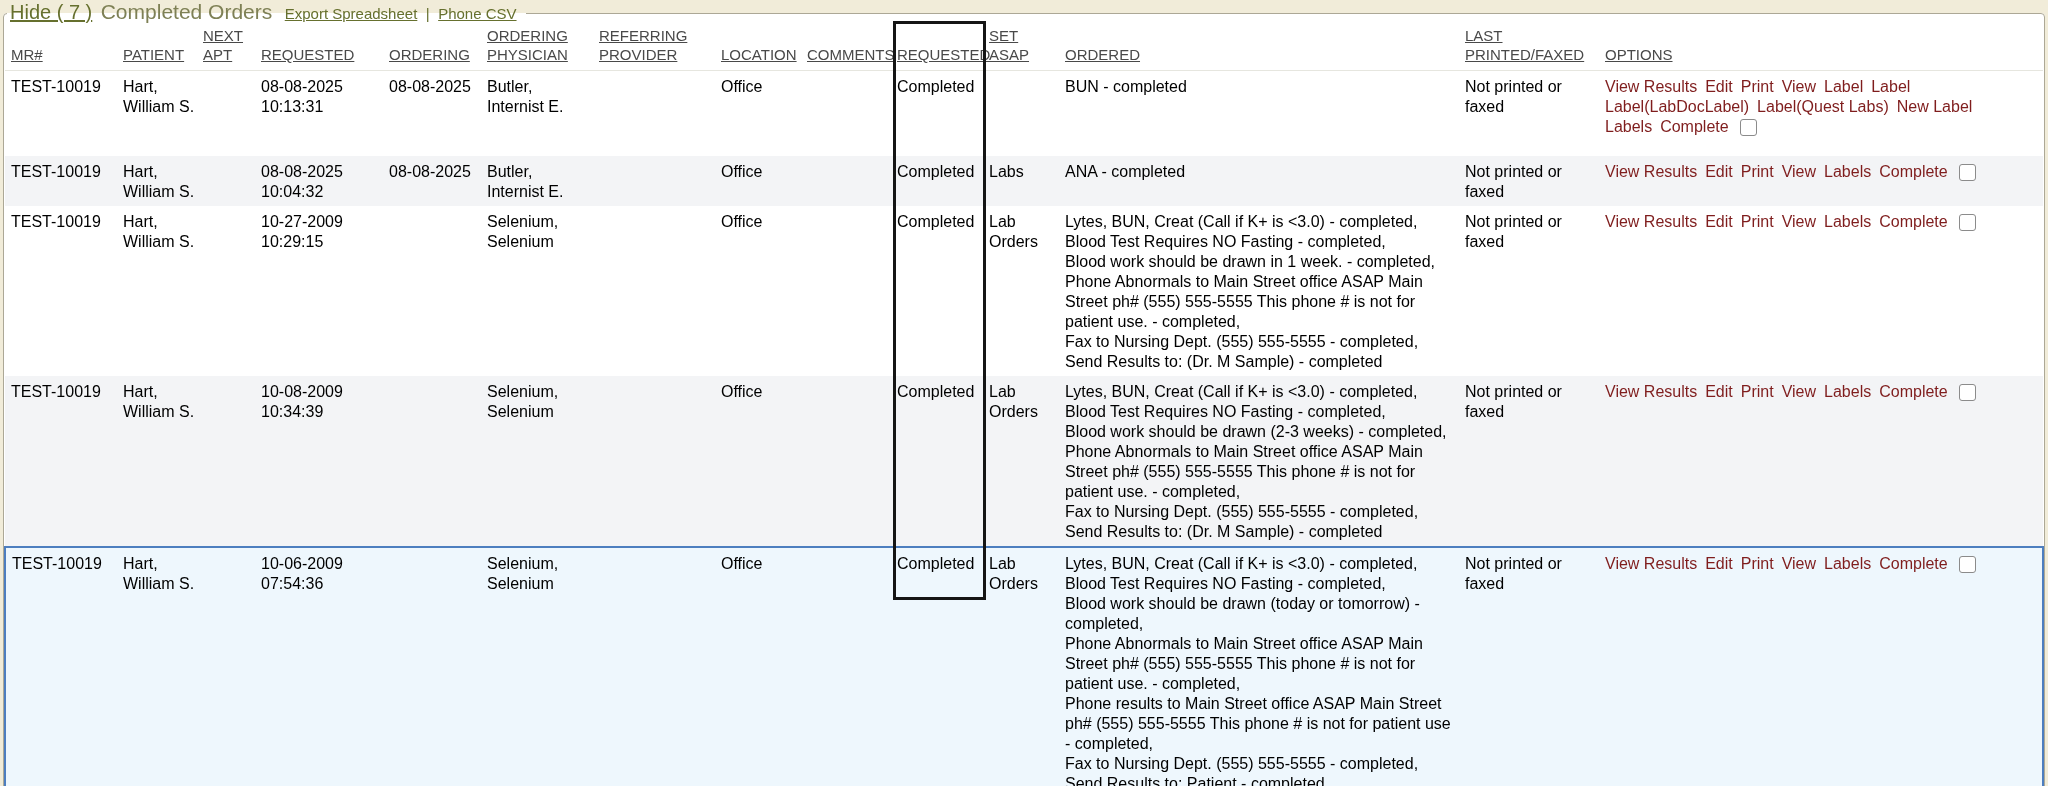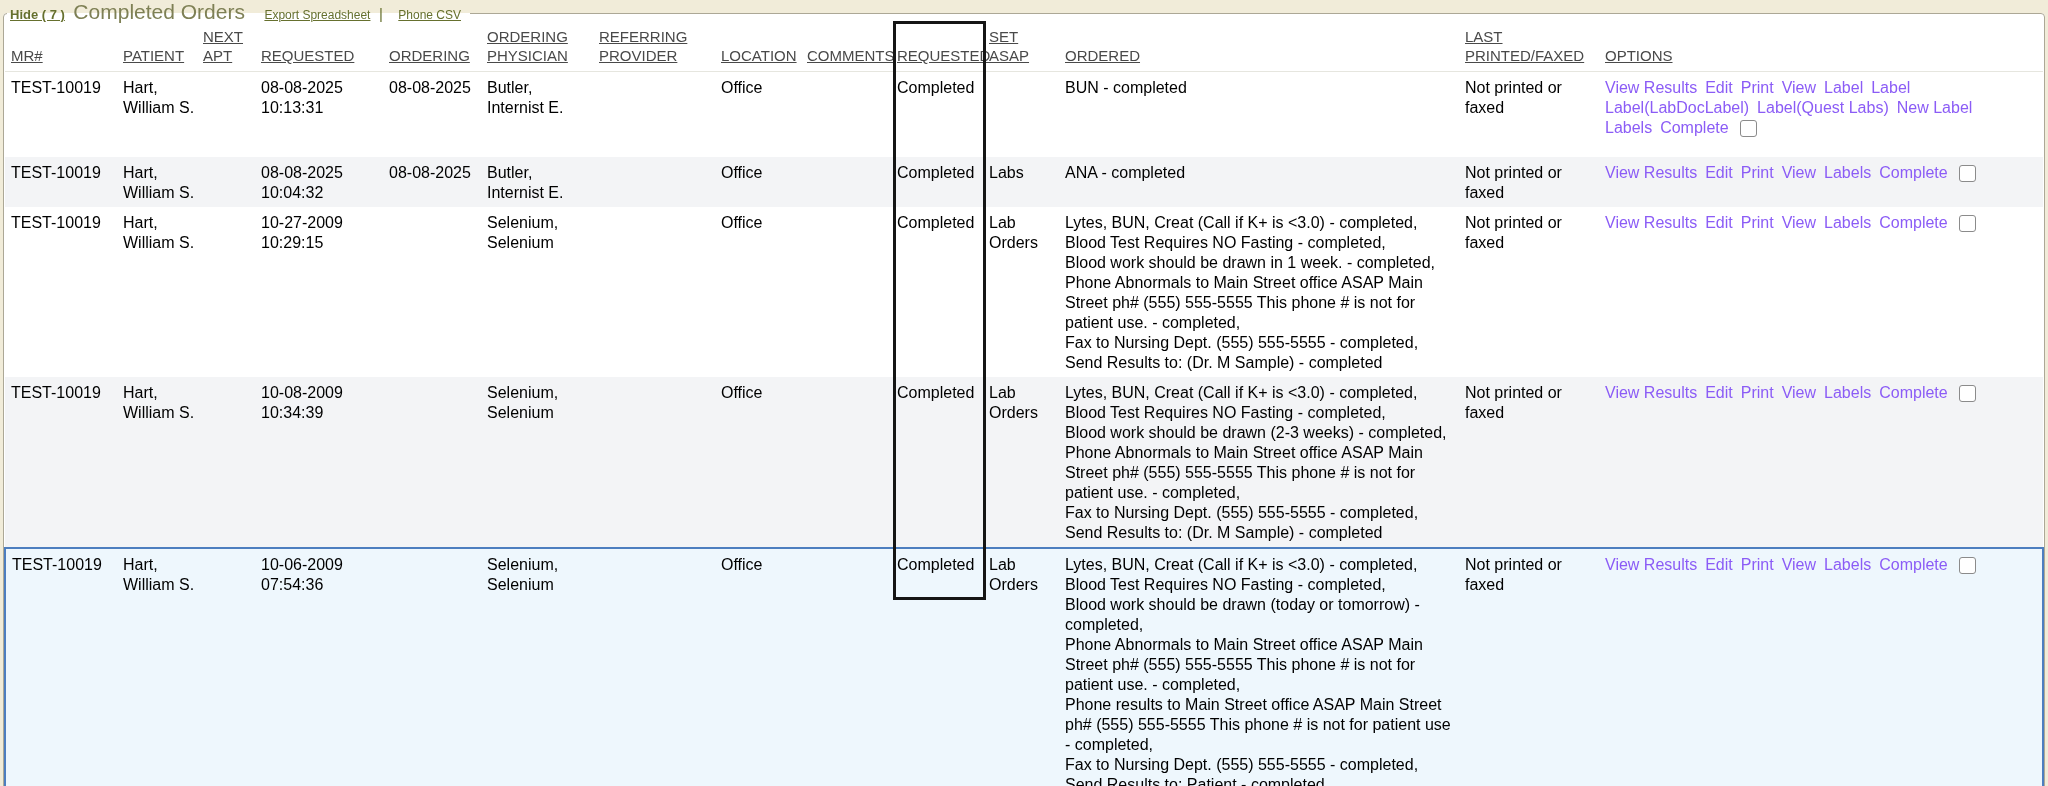--- a/index.html
+++ b/index.html
@@ -8,37 +8,37 @@
     background:var(--page-bg,#f1ecd9);
     font-family:"Liberation Sans",sans-serif;
     font-size:16px;line-height:20px;color:#000;
   }
   fieldset{
     margin:2px 3px 0 3px;padding:0;
     border:1px solid #aca896;border-radius:4px;
     background:#fff;min-height:790px;
   }
   legend{margin-left:3px;padding:0 9px 0 3px;white-space:nowrap;}
-  legend .hide-link{font-weight:bold;font-size:13px;color:var(--accent,#5f682c);text-decoration:underline;cursor:pointer;}
+  legend .hide-link{font-weight:normal;font-size:20px;color:var(--accent,#5f682c);text-decoration:underline;cursor:pointer;}
   legend .title{font-size:21px;color:var(--title-color,#7e8055);margin:0 4px;}
-  legend .exp{font-size:12px;color:var(--accent,#6b7231);text-decoration:underline;cursor:pointer;margin-left:11px;text-align:center;}
+  legend .exp{font-size:15px;color:var(--accent,#6b7231);text-decoration:underline;cursor:pointer;margin-left:4px;text-align:center;}
   legend .sep{font-size:15px;color:var(--accent,#6b7231);margin-left:4px;}
   table{border-collapse:collapse;width:100%;table-layout:fixed;}
   th{
     vertical-align:bottom;text-align:left;font-weight:normal;
     font-size:15px;line-height:19px;color:#494949;
     padding:2px 8px 6px 0;white-space:pre-line;text-decoration:underline;
   }
   th.sortable{cursor:pointer;}
   thead tr{border-bottom:1px solid #e6e6df;}
   td{vertical-align:top;padding:6px 8px 4px 0;white-space:pre-line;overflow:hidden;}
   td:first-child,th:first-child{padding-left:6px;}
   tr.alt{background:var(--zebra-bg,#f3f4f6);}
   tr.highlighted{background:var(--hl-bg,#eef7fd);border:2px solid var(--hl-border,#4d7ebf);}
-  .opt-link{color:#8b5cf6;text-decoration:none;margin-right:8px;cursor:pointer;display:inline-block;}
+  .opt-link{color:#7f1d1d;text-decoration:none;margin-right:8px;cursor:pointer;display:inline-block;}
   input[type=checkbox]{
     -webkit-appearance:none;appearance:none;
     width:17px;height:17px;margin:0 0 0 3px;vertical-align:-4px;
     border:1px solid #8b8b8b;border-radius:3px;background:#fff;cursor:pointer;
   }
   #category-highlight-box{position:absolute;border:3px solid #151515;pointer-events:none;background:transparent;}
 </style>
 </head>
 <body>
 

